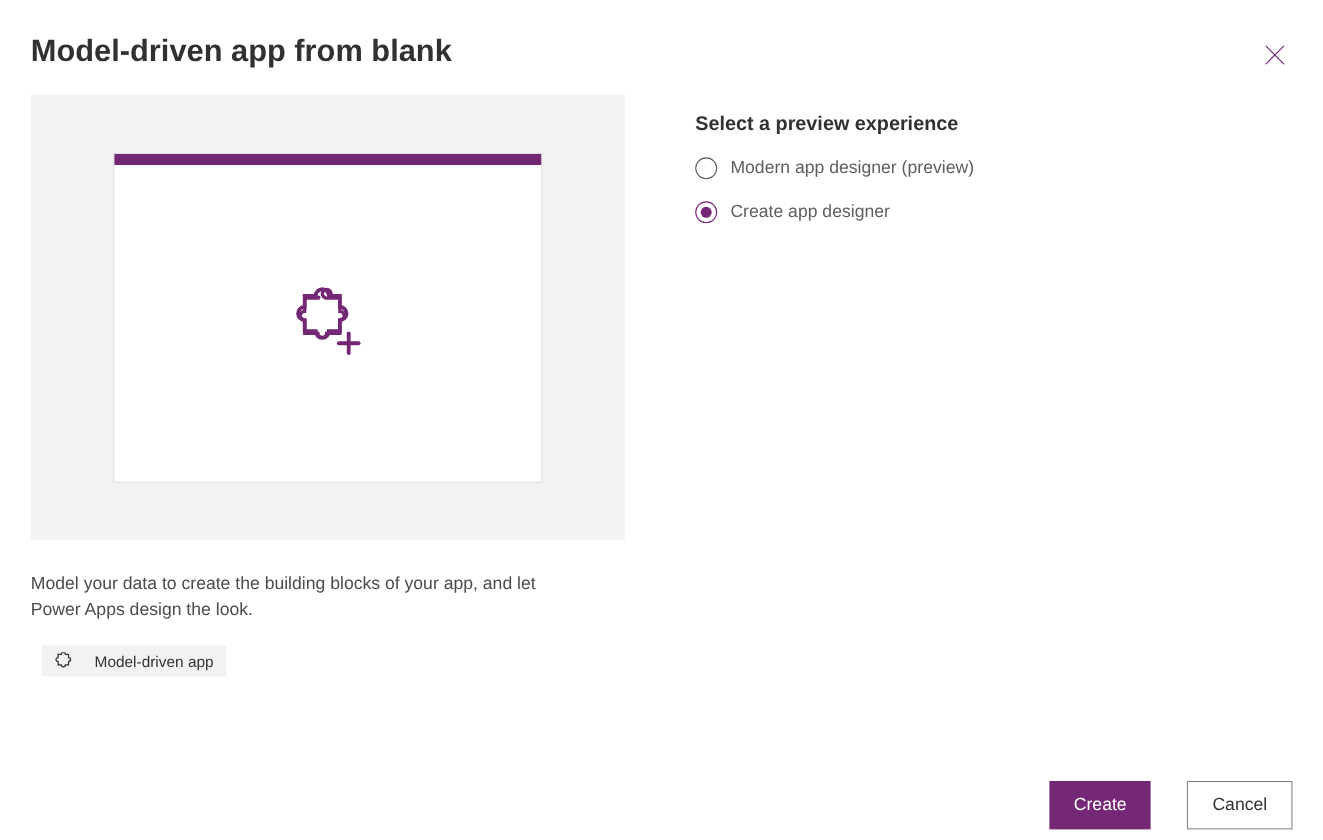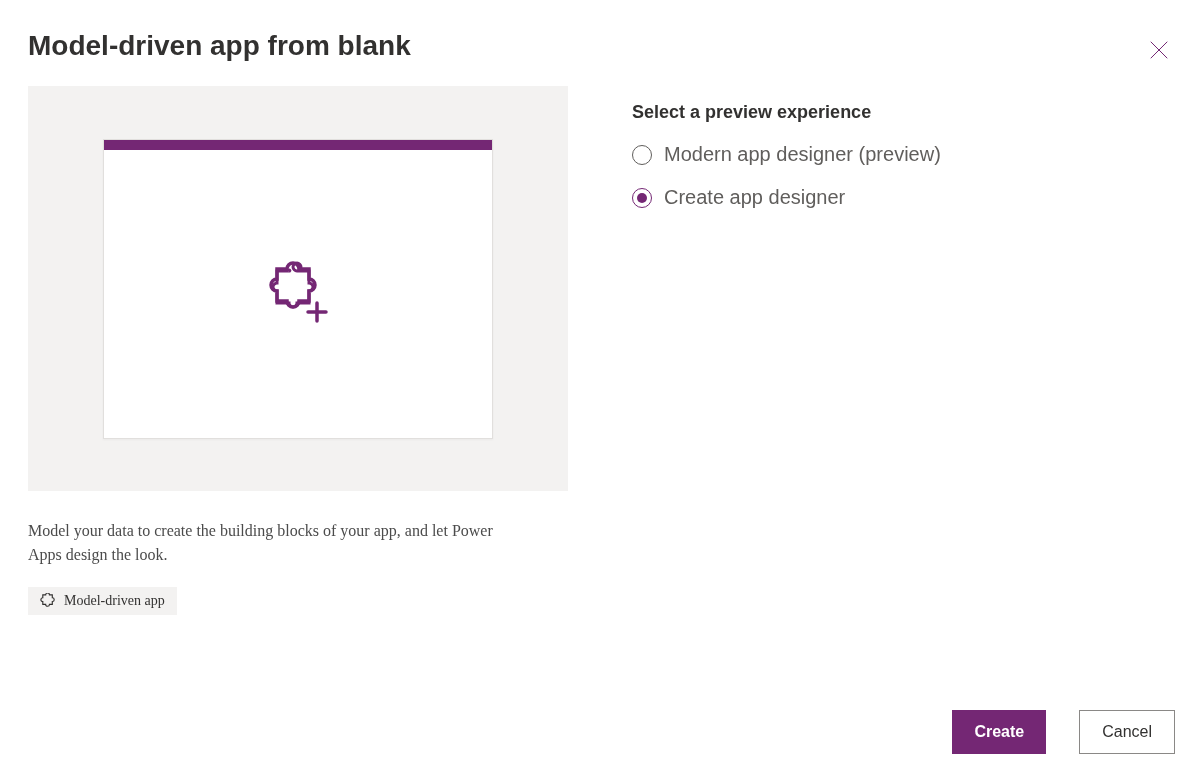--- a/index.html
+++ b/index.html
@@ -34,21 +34,20 @@
       margin-top: 4px;
     }
     .close-btn svg { stroke: #742774; }
     .content {
       display: flex;
       padding: 0 28px;
       gap: 64px;
     }
     .preview-col {
       width: 540px;
-      font-family: Liberation Serif, serif;
     }
     .preview-box {
       width: 540px;
       height: 405px;
       background: #f3f2f1;
       display: flex;
       align-items: center;
       justify-content: center;
     }
     .inner-window {
@@ -75,26 +74,27 @@
     .desc {
       margin-top: 28px;
       font-size: 16px;
       line-height: 1.5;
       color: #4b4b4b;
       max-width: 480px;
     }
     .tag {
       display: inline-flex;
       align-items: center;
-      gap: 8px;
+      gap: 20px;
       background: #f3f2f1;
       padding: 6px 12px;
       margin-top: 20px;
       font-size: 14px;
       color: #323130;
+      margin-left: 10px;
     }
     .tag svg { color: #323130; }
     .right-col { padding-top: 16px; }
     .section-label {
       font-size: 18px;
       font-weight: 600;
       color: #323130;
       margin-bottom: 20px;
     }
     .radio-row {
@@ -115,35 +115,35 @@
       flex-shrink: 0;
     }
     .radio-outer.selected { border-color: #742774; }
     .radio-inner {
       width: 10px;
       height: 10px;
       border-radius: 50%;
       background: #742774;
     }
     .radio-label {
-      font-size: 20px;
+      font-size: 16px;
       color: #605e5c;
     }
     .footer {
       position: absolute;
       bottom: 10px;
       right: 28px;
       display: flex;
       gap: 12px;
     }
     .btn {
       height: 44px;
       padding: 0 22px;
       font-size: 16px;
-      font-weight: 700;
+      font-weight: 400;
       border: none;
       cursor: pointer;
       display: flex;
       align-items: center;
       justify-content: center;
     }
     .btn-primary {
       background: #742774;
       color: #ffffff;
     }

